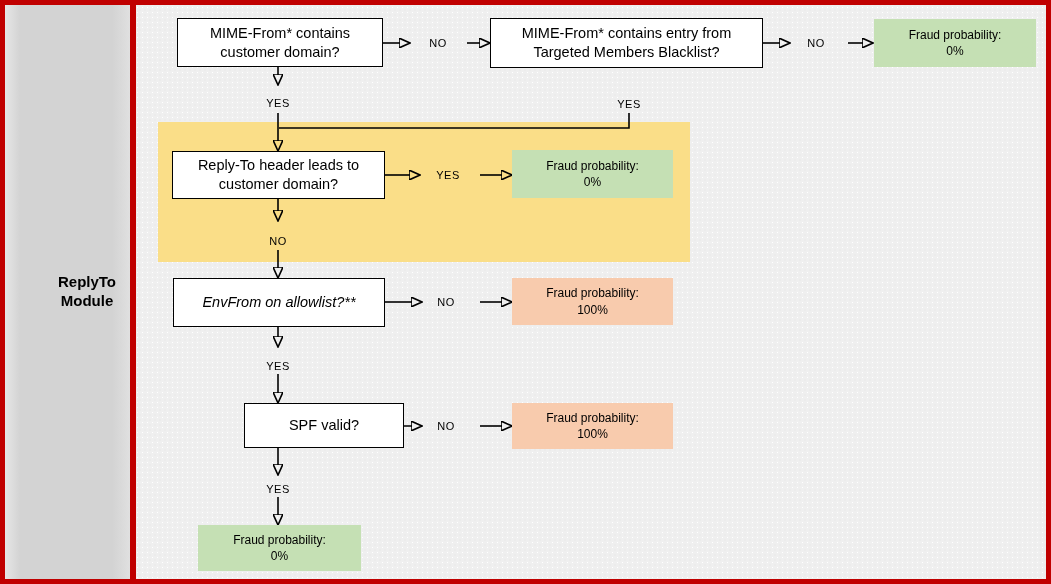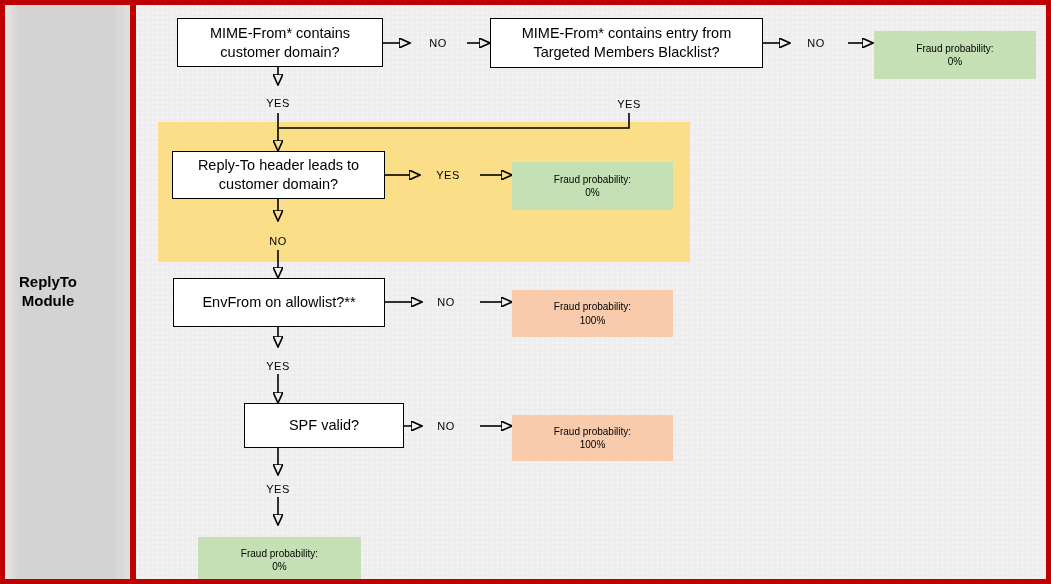--- a/index.html
+++ b/index.html
@@ -17,21 +17,21 @@
     font-family:"Liberation Sans","DejaVu Sans",sans-serif;
     color:#000;
     overflow:hidden;
   }
   .layer{position:absolute;inset:0;}
   .sidebar{
     position:absolute;left:0;top:0;height:574px;width:131px;
     box-sizing:border-box;
     border-right:6px solid var(--frame-red,#C00000);
     background:linear-gradient(90deg,#e6e6e6 0%,#d3d3d3 12%,#d3d3d3 86%,#e0e0e0 100%);
-    display:flex;align-items:center;justify-content:flex-start;
+    display:flex;align-items:center;justify-content:flex-end;
   }
   .sidebar-label{
     font-weight:bold;font-size:15px;line-height:1.25;
     text-align:center;width:86px;
   }
   .hl{
     position:absolute;background:var(--highlight-yellow,#FADE88);
     left:148px;top:112px;width:532px;height:140px;
   }
   svg.conns{position:absolute;inset:0;width:1041px;height:574px;}
@@ -39,33 +39,33 @@
   .dbox{
     position:absolute;box-sizing:border-box;
     background:#fff;border:1.5px solid #000;
     display:flex;align-items:center;justify-content:center;
     text-align:center;font-size:14.5px;line-height:1.3;
     padding:14px 8px;
   }
   .rbox{
     position:absolute;box-sizing:border-box;
     display:flex;flex-direction:column;align-items:center;justify-content:center;
-    text-align:center;font-size:10px;line-height:1.35;margin-top:12px;
+    text-align:center;font-size:12px;line-height:1.35;
   }
   .rbox.green{background:var(--result-green,#C5E0B4);}
   .rbox.orange{background:var(--result-orange,#F8CBAD);}
   .lbl{
     position:absolute;transform:translate(-50%,-50%);
     font-size:11px;white-space:nowrap;letter-spacing:0.5px;
   }
   
   .d1{left:167px;top:8px;width:206px;height:49px;}
   .d2{left:480px;top:8px;width:273px;height:50px;}
   .d3{left:162px;top:141px;width:213px;height:48px;}
-  .d4{left:163px;top:268px;width:212px;height:49px;}
+  .d4{left:163px;top:268px;width:212px;height:49px;font-style:italic;}
   .d5{left:190px;top:393px;width:160px;height:45px;margin-left:44px;}
   
   .r1{left:864px;top:9px;width:162px;height:48px;}
   .r2{left:502px;top:140px;width:161px;height:48px;}
   .r3{left:502px;top:268px;width:161px;height:47px;}
   .r4{left:502px;top:393px;width:161px;height:46px;}
   .r5{left:188px;top:515px;width:163px;height:46px;}
   
   .lno1{left:428px;top:33px;}
   .lyes1{left:268px;top:93px;}

